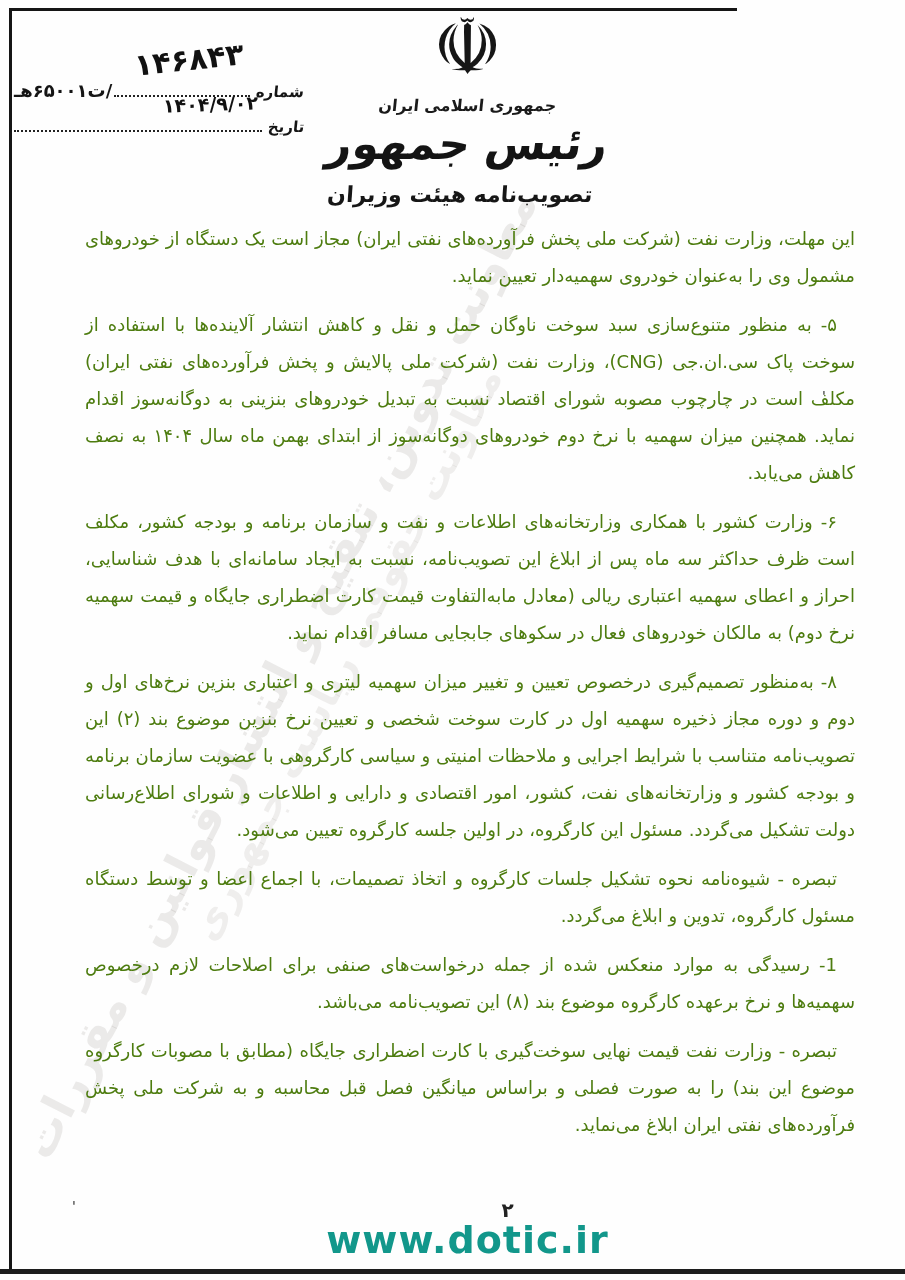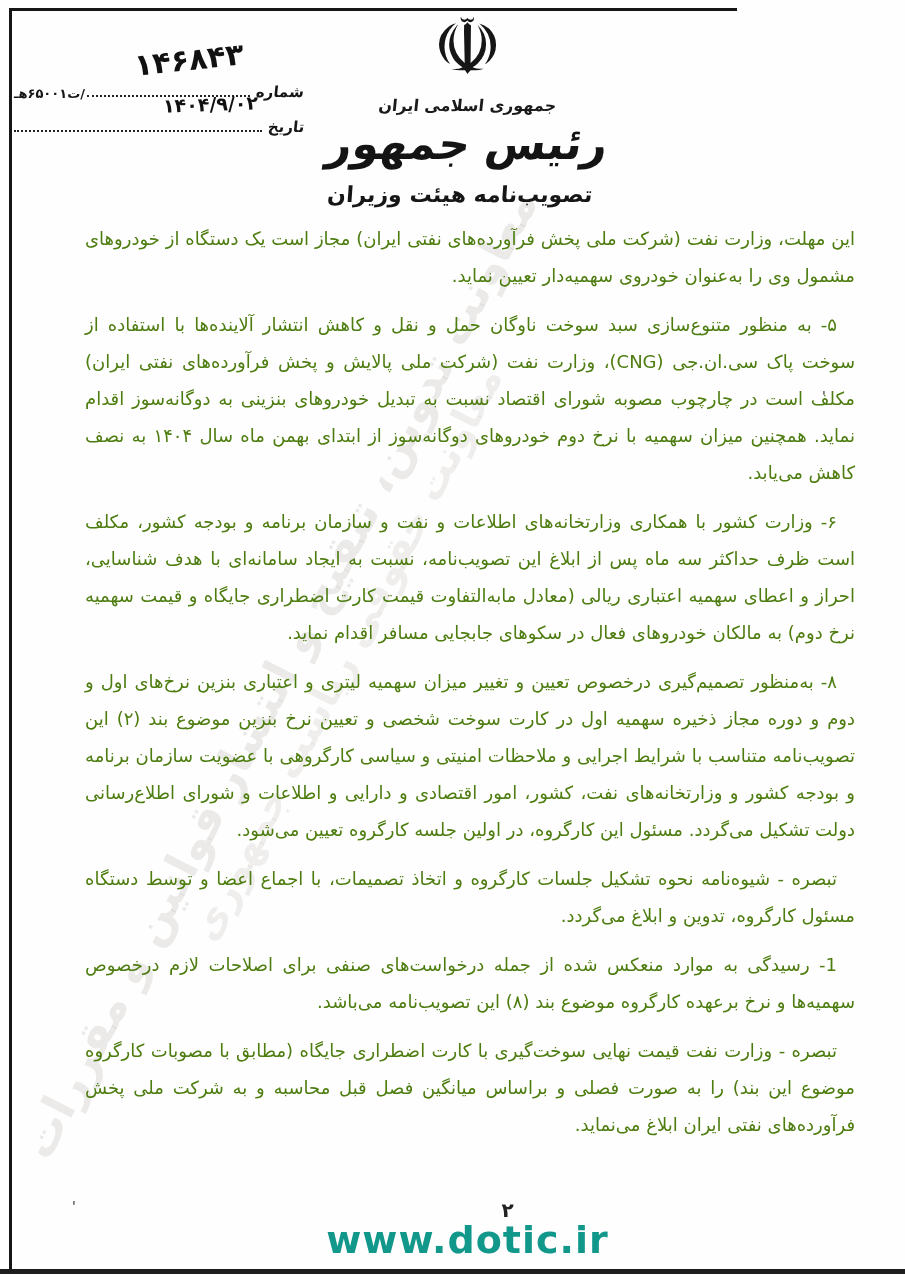--- a/index.html
+++ b/index.html
@@ -37,21 +37,21 @@
     position:absolute; top:182px; left:270px; width:380px;
     text-align:center; font-size:22px; font-weight:bold; color:#161616;
     transform:skewX(-4deg);
   }
 
   
   .refblock { position:absolute; top:66px; left:14px; width:290px; direction:rtl; }
   .refrow { position:relative; display:flex; direction:rtl; align-items:flex-end; height:35px; font-size:15px; font-weight:bold; color:#151515; }
   .reflabel { flex:0 0 auto; padding-left:6px; transform:skewX(-6deg); }
   .dots { flex:1 1 auto; border-bottom:2px dotted #222; height:1px; margin-bottom:4px; }
-  .refsuffix { flex:0 0 auto; font-size:13px; padding-right:2px; }
+  .refsuffix { flex:0 0 auto; font-size:18px; padding-right:2px; }
   .hand-number {
     position:absolute; top:-24px; right:60px; font-size:30px; font-weight:bold;
     color:#111; transform:rotate(-6deg); letter-spacing:4px;
   }
   .hand-date {
     position:absolute; top:-8px; right:46px; font-size:19px; font-weight:bold;
     color:#111; transform:rotate(-2deg); letter-spacing:2px; direction:rtl;
   }
 
   

